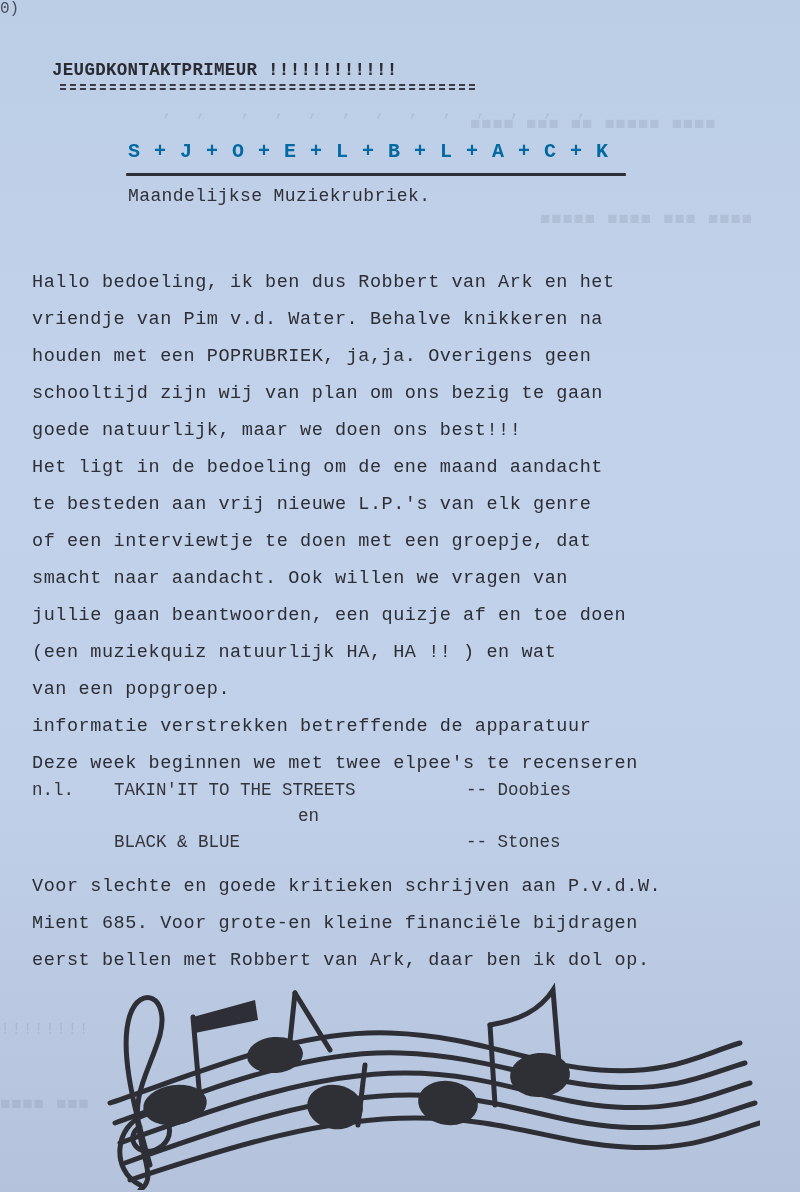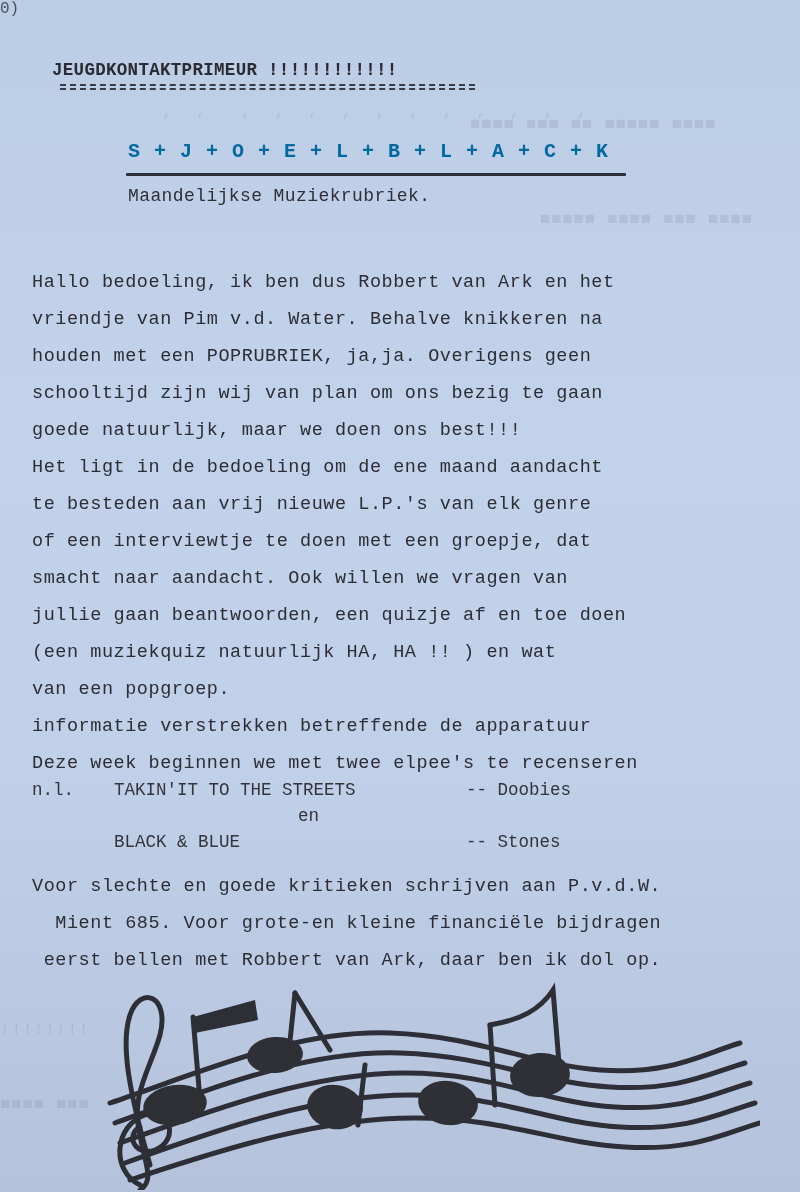--- a/index.html
+++ b/index.html
@@ -34,21 +34,21 @@
     .subtitle {
       position: absolute; left: 128px; top: 186px; font-size: 18px; color: #2f3038; letter-spacing: 0.4px;
     }
     .body-lines { position: absolute; left: 32px; top: 264px; }
     .line {
       font-size: 18.5px; line-height: 37px; height: 37px; white-space: pre; letter-spacing: 0.55px;
       color: #2c2d35;
     }
     .album-block { position: absolute; left: 32px; top: 780px; font-size: 17.5px; color: #33343c; }
     .album-row { position: absolute; white-space: pre; }
-    .closing-lines { position: absolute; left: 32px; top: 868px; text-align: right; }
+    .closing-lines { position: absolute; left: 32px; top: 868px; }
     .music-art { position: absolute; left: 100px; top: 975px; width: 660px; height: 215px; }
   </style>
 </head>
 <body>
 
 <div class="page">
 
   <div class="ghost" style="left:140px;top:102px;">  ,  ,   ,  ,  ,  ,  ,  ,  ,  ,  ,  ,  ,</div>
   <div class="ghost" style="left:470px;top:115px;">■■■■ ■■■ ■■ ■■■■■ ■■■■</div>
   <div class="ghost" style="left:540px;top:210px;">■■■■■ ■■■■ ■■■ ■■■■</div>

